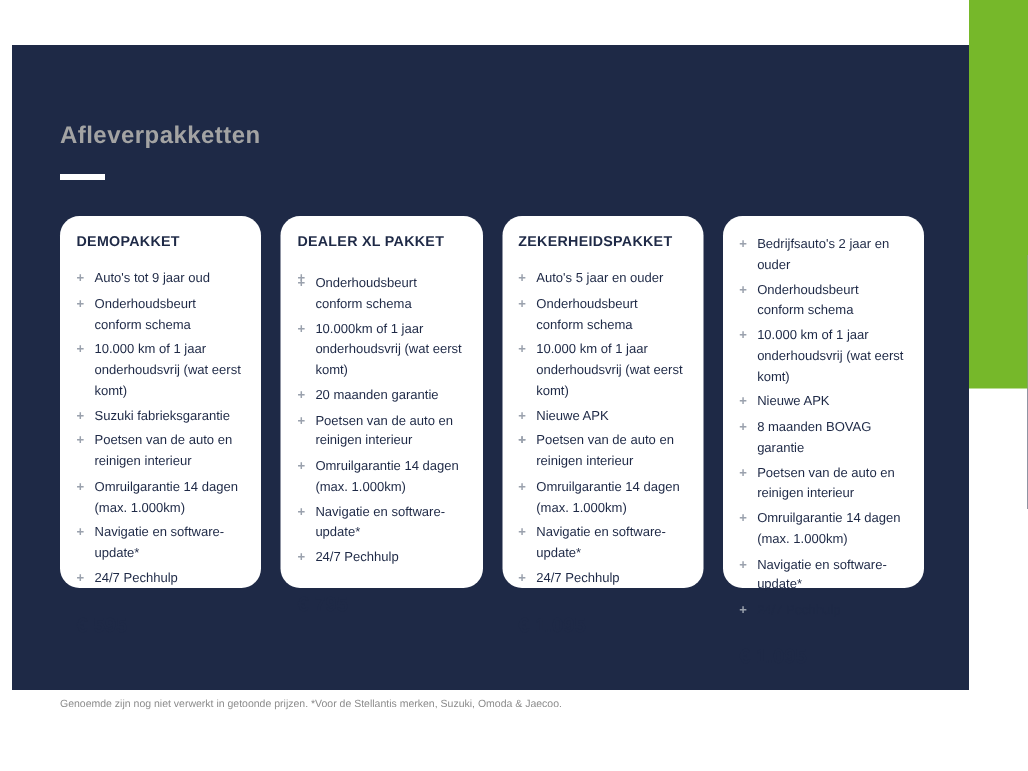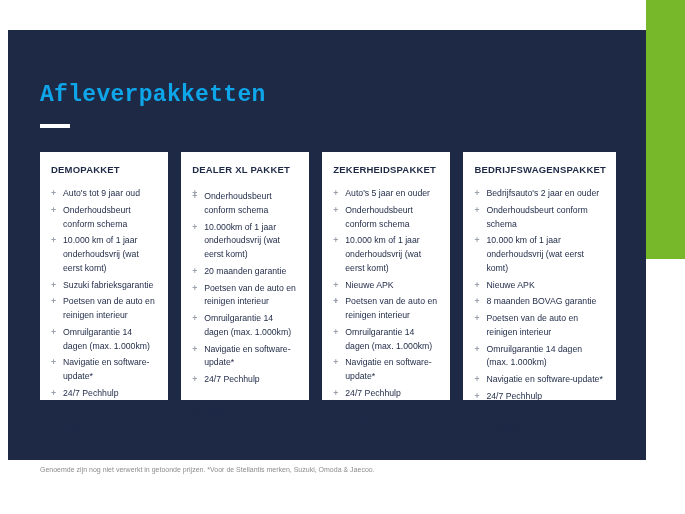--- a/index.html
+++ b/index.html
@@ -26,44 +26,44 @@
   }
   .navy-panel{
     position:absolute;
     left:8px;top:30px;
     width:638px;height:430px;
     background:var(--navy);
     padding:52px 30px 0 32px;
   }
   .title{
     margin:0;
-    color:#0ea5e9;
-    font-size:23px;
+    color:#a3a3a3;
+    font-size:16px;
     font-weight:700;
     letter-spacing:0.3px;
-    font-family:Liberation Mono, monospace;
   }
   .title-underline{
     width:30px;height:4px;
     background:#ffffff;
     margin-top:16px;
   }
   .cards{
     display:flex;
     gap:13px;
     margin-top:24px;
   }
   .card{
     flex:1 1 0;
     background:var(--card-bg);
     height:248px;
     padding:12px 10px 10px 11px;
     color:var(--navy);
     display:flex;
     flex-direction:column;
+    border-radius:13px;
   }
   .card-title{
     font-size:9.5px;
     font-weight:700;
     letter-spacing:0.2px;
     margin-bottom:12px;
     white-space:nowrap;
   }
   .features{
     list-style:none;
@@ -150,21 +150,20 @@
             <li><span class="plus">+</span></li>
             <li><span class="plus">+</span><span>Poetsen van de auto en reinigen interieur</span></li>
             <li><span class="plus">+</span><span>Omruilgarantie 14 dagen (max. 1.000km)</span></li>
             <li><span class="plus">+</span><span>Navigatie en software-update*</span></li>
             <li><span class="plus">+</span><span>24/7 Pechhulp</span></li>
           </ul>
         <div class="price">€ 1.095</div>
       </div>
 
       <div class="card">
-        <div class="card-title">BEDRIJFSWAGENSPAKKET</div>
         <ul class="features">
             <li><span class="plus">+</span><span>Bedrijfsauto's 2 jaar en ouder</span></li>
             <li><span class="plus">+</span><span>Onderhoudsbeurt conform schema</span></li>
             <li><span class="plus">+</span><span>10.000 km of 1 jaar onderhoudsvrij (wat eerst komt)</span></li>
             <li><span class="plus">+</span><span>Nieuwe APK</span></li>
             <li><span class="plus">+</span><span>8 maanden BOVAG garantie</span></li>
             <li><span class="plus">+</span><span>Poetsen van de auto en reinigen interieur</span></li>
             <li><span class="plus">+</span><span>Omruilgarantie 14 dagen (max. 1.000km)</span></li>
             <li><span class="plus">+</span><span>Navigatie en software-update*</span></li>
             <li><span class="plus">+</span><span>24/7 Pechhulp</span></li>

